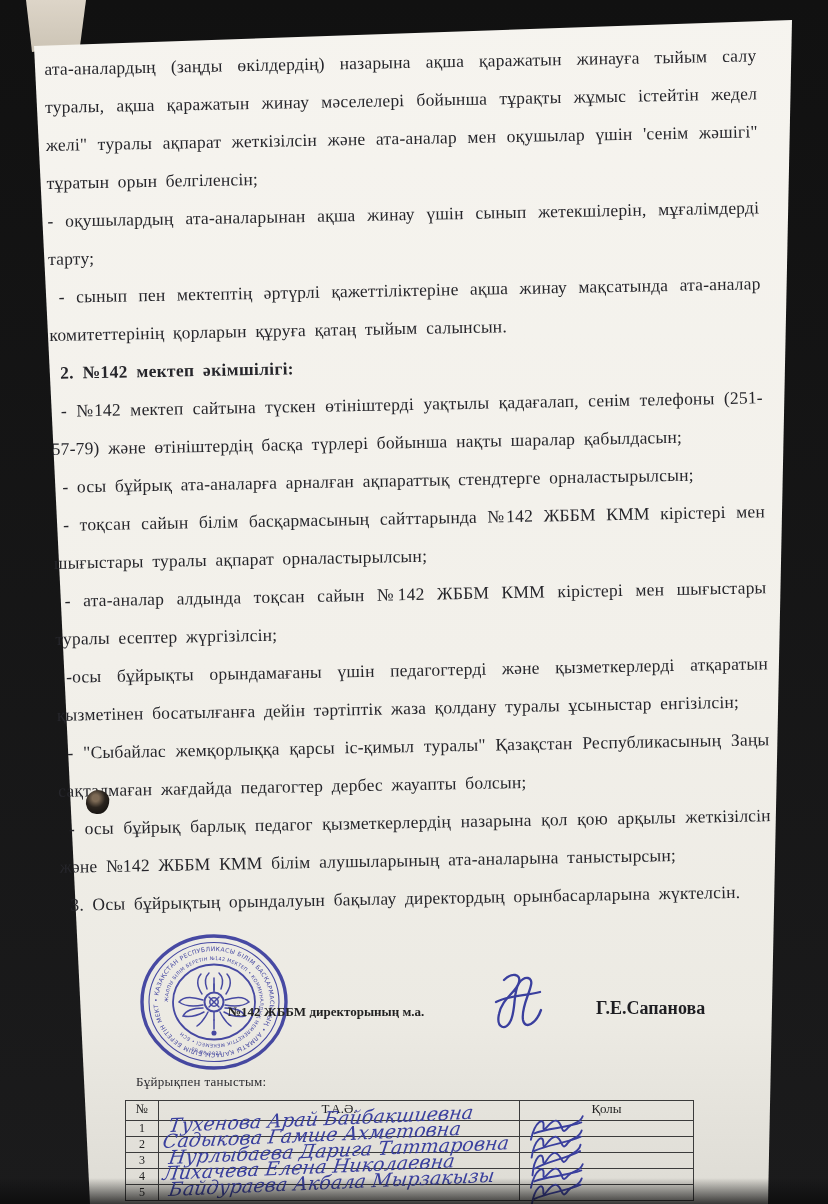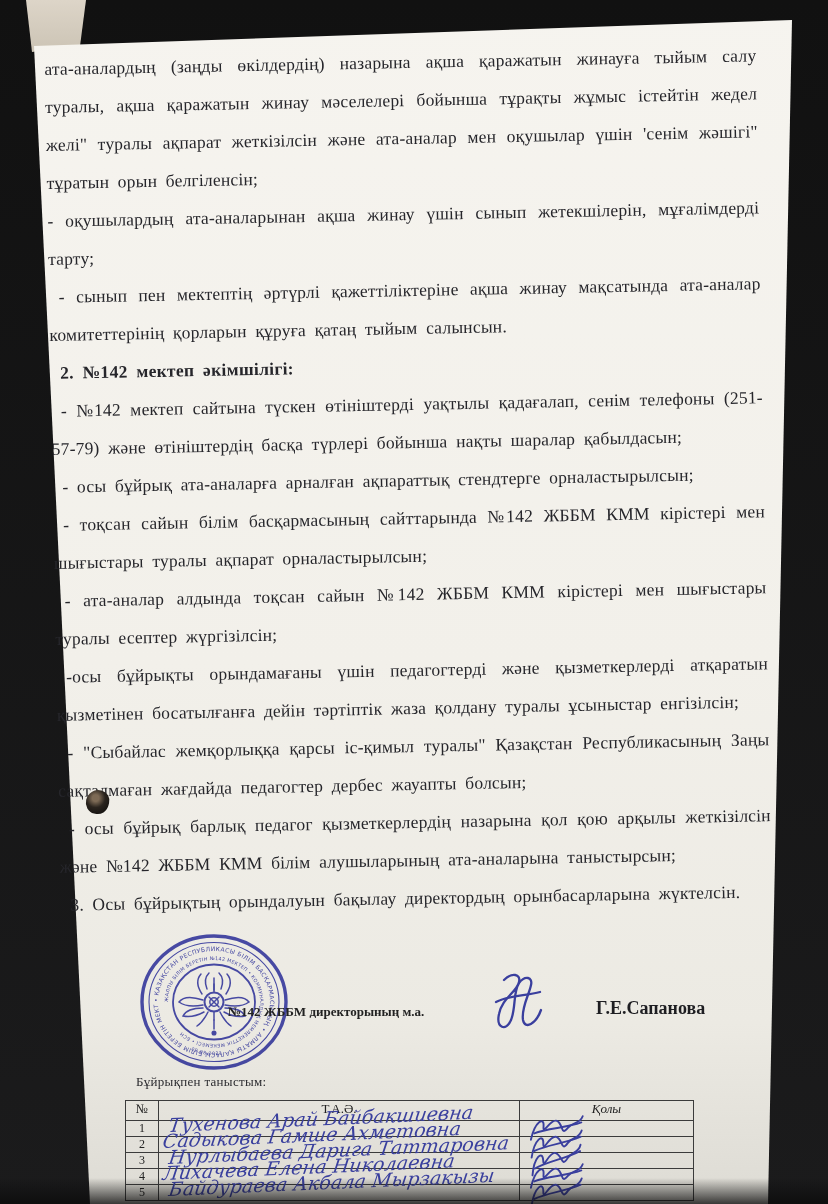--- a/index.html
+++ b/index.html
@@ -33,21 +33,21 @@
   .stamp{position:absolute;left:139px;top:934px;mix-blend-mode:multiply;opacity:.92;}
   
   .ack-label{position:absolute;left:136px;top:1074px;font-size:13px;color:#2c2c30;letter-spacing:.3px;}
   .ack-table{position:absolute;left:125px;top:1100px;width:567px;border-collapse:collapse;table-layout:fixed;
              font-size:13px;color:#222;}
   .ack-table td,.ack-table th{border:1px solid #3b3b3b;padding:0;vertical-align:top;font-weight:normal;}
   .ack-table th{height:19px;text-align:center;font-size:13px;}
   .ack-table tr.r{height:16px;}
   .c-num{width:32px;text-align:center;font-size:12px;}
   .c-name{width:360px;position:relative;}
-  .c-sig{width:173px;position:relative;font-style:italic;}
+  .c-sig{width:173px;position:relative;}
   .hand{position:absolute;left:10px;top:-7px;white-space:nowrap;
         font-family:"DejaVu Serif", serif;font-style:italic;font-size:19px;color:#3a409e;
         transform:skewX(-10deg) rotate(-2.5deg);transform-origin:0 50%;}
   .scr{position:absolute;left:6px;top:-10px;transform:rotate(-8deg);}
   .ink{stroke:#3a3f9e;fill:none;stroke-linecap:round;stroke-linejoin:round;}
   .bottom-shadow{position:absolute;left:0;bottom:0;width:828px;height:26px;
                  background:linear-gradient(0deg,rgba(10,10,10,.78),rgba(10,10,10,0));}
 </style>
 </head>
 <body>

